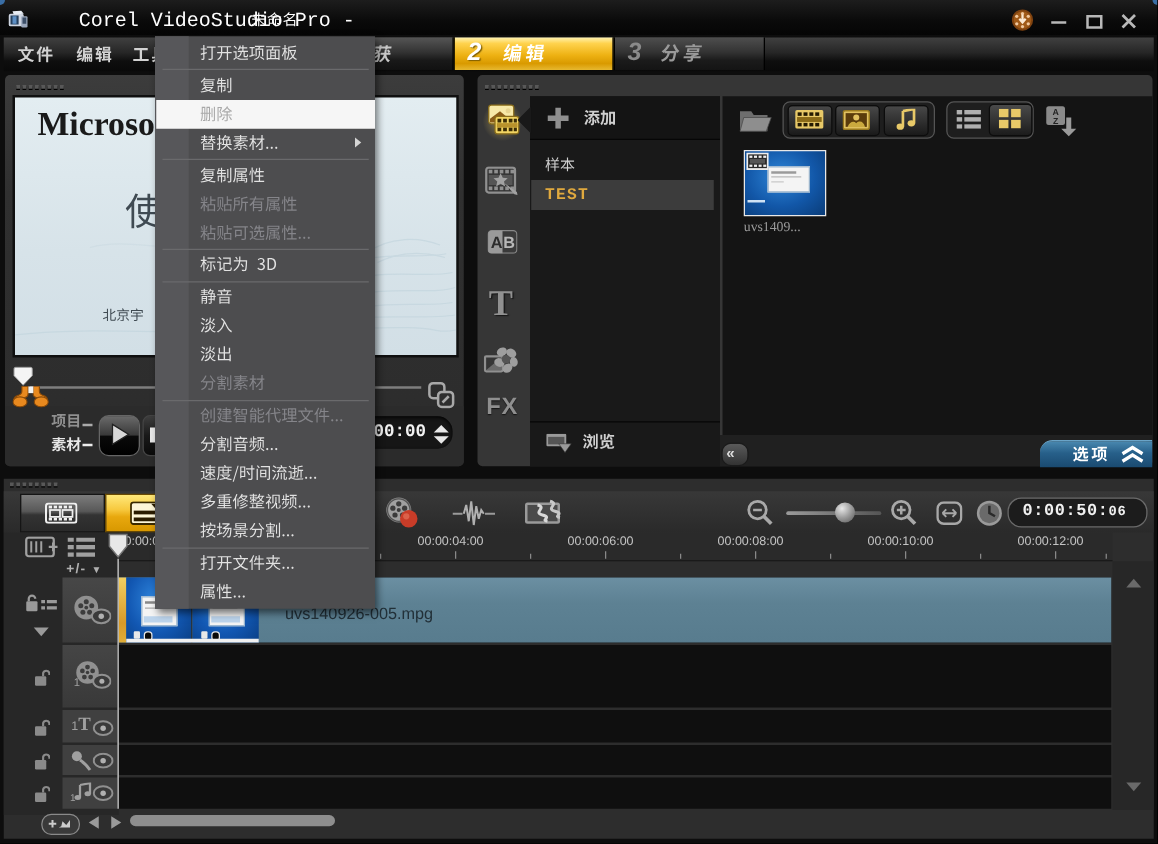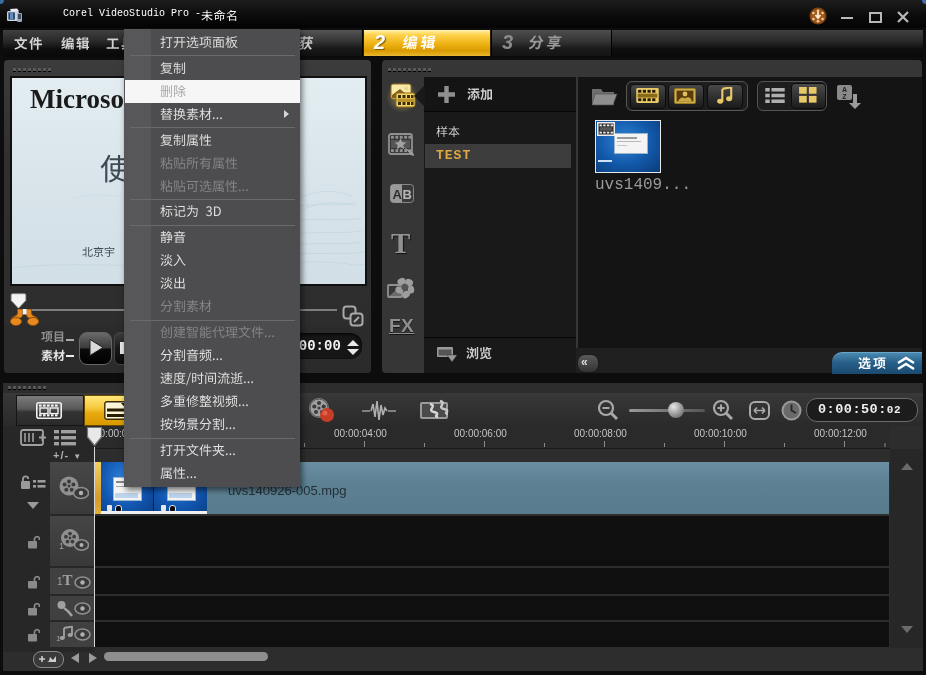--- a/index.html
+++ b/index.html
@@ -16,21 +16,21 @@
 <div class="abs" style="left:922px;top:0;width:4px;height:4px;background:#3a6ea5;border-radius:0 0 0 4px;"></div>
 
 <svg class="abs" style="left:6px;top:8px" width="18" height="15" viewBox="0 0 18 15">
  <rect x="1" y="3" width="12" height="10" rx="1.5" fill="#cfd6e2"></rect>
  <rect x="2.4" y="4.4" width="6.5" height="7.2" fill="#27415f"></rect>
  <rect x="4" y="5" width="3.2" height="6" fill="#5d8fc4"></rect>
  <path d="M4 1 L11 0.5 L13 3 L5 3.5 Z" fill="#e8edf4"></path>
  <rect x="11" y="5" width="5" height="9" rx="1" fill="#9aa7bb"></rect>
  <rect x="12" y="6" width="3" height="5" fill="#3c4f68"></rect>
 </svg>
-<div class="abs" style="left:40px;top:8px;font-family:'Liberation Mono',monospace;font-size:10px;color:#fff;margin-left:23px;">Corel VideoStudio Pro -</div>
+<div class="abs" style="left:40px;top:8px;font-family:'Liberation Mono',monospace;font-size:16px;color:#fff;margin-left:23px;">Corel VideoStudio Pro -</div>
 <svg style="position:absolute;left:201px;top:7.5px;overflow:visible;" width="40" height="16">
       <g fill="#ffffff">
         <path transform="translate(0.0,12.0) scale(0.012000,-0.012000)" d="M459 839V676H133V602H459V429H62V355H416C326 226 174 101 34 39C51 24 76 -5 89 -24C221 44 362 163 459 296V-80H538V300C636 166 778 42 911 -25C924 -5 949 25 966 40C826 101 673 226 581 355H942V429H538V602H874V676H538V839Z"></path>
         <path transform="translate(12.5,12.0) scale(0.012000,-0.012000)" d="M505 852C411 718 219 591 34 542C50 522 68 491 78 469C151 493 226 529 296 571V508H696V575C765 532 839 497 911 474C924 496 948 529 967 546C808 586 638 683 547 786L565 809ZM304 576C378 622 447 677 503 735C555 677 621 622 694 576ZM128 425V-3H197V82H433V425ZM197 358H362V149H197ZM539 425V-81H612V357H804V143C804 131 800 127 786 126C772 126 724 126 668 127C677 106 687 78 690 57C766 57 813 57 841 69C870 82 877 103 877 143V425Z"></path>
         <path transform="translate(25.0,12.0) scale(0.012000,-0.012000)" d="M263 529C314 494 373 446 417 406C300 344 171 299 47 273C61 256 79 224 86 204C141 217 197 233 252 253V-79H327V-27H773V-79H849V340H451C617 429 762 553 844 713L794 744L781 740H427C451 768 473 797 492 826L406 843C347 747 233 636 69 559C87 546 111 519 122 501C217 550 296 609 361 671H733C674 583 587 508 487 445C440 486 374 536 321 572ZM773 42H327V271H773Z"></path>
       </g>
     </svg>
 
 <svg class="abs" style="left:809px;top:7px" width="18" height="18" viewBox="0 0 18 18">
  <circle cx="9" cy="9" r="8.5" fill="#7e4210"></circle>
@@ -264,21 +264,21 @@
  <path d="M2 21 L14 11 L14 21 Z" fill="#6a6a6a"></path>
  <g fill="#9e9e9e">
         <ellipse cx="14.5" cy="6.5" rx="4.2" ry="3.4" transform="rotate(-25 14.5 6.5)"></ellipse>
         <ellipse cx="22" cy="7.5" rx="4.2" ry="3.4" transform="rotate(30 22 7.5)"></ellipse>
         <ellipse cx="24" cy="14.5" rx="4" ry="3.2" transform="rotate(80 24 14.5)"></ellipse>
         <ellipse cx="19" cy="19.5" rx="4.2" ry="3.4" transform="rotate(140 19 19.5)"></ellipse>
         <ellipse cx="12.5" cy="15" rx="4.2" ry="3.4" transform="rotate(200 12.5 15)"></ellipse>
       </g>
  <circle cx="17.8" cy="12.3" r="3.4" fill="#555"></circle>
 </svg>
-<div class="abs" style="left:389px;top:315px;font-size:19px;font-weight:bold;color:#8f8f8f;letter-spacing:0.5px;text-shadow:0 1px 1px #141414;text-decoration:underline;">FX</div>
+<div class="abs" style="left:389px;top:315px;font-size:19px;font-weight:bold;color:#8f8f8f;letter-spacing:0.5px;text-shadow:0 1px 1px #141414;">FX</div>
 
 <div class="abs" style="left:578px;top:77px;width:344px;height:296px;background:#141414;"></div>
 <svg class="abs" style="left:591px;top:85px" width="27" height="22" viewBox="0 0 27 22">
  <path d="M1 4 L10 4 L12 7 L23 7 L23 20 L1 20 Z" fill="#6e6e6e"></path>
  <path d="M4 9 L26 9 L22 20 L1 20 Z" fill="#8e8e8e" stroke="#4a4a4a" stroke-width="0.6"></path>
 </svg>
 <div class="abs" style="left:626px;top:81px;width:120px;height:28px;border:1px solid #555;border-radius:6px;background:#1e1e1e;"></div>
 <div class="abs" style="left:630px;top:84px;width:34px;height:23px;background:linear-gradient(#484848,#1a1a1a);border-radius:4px;border:1px solid #0c0c0c;"></div>
 <svg class="abs" style="left:636px;top:88px" width="23" height="15" viewBox="0 0 24 16">
  <rect x="0" y="0" width="24" height="16" rx="1.5" fill="#e8c968"></rect>
@@ -349,21 +349,21 @@
         <rect x="6.2" y="2.5" width="2.4" height="1.8"></rect>
         <rect x="9.9" y="2.5" width="2.4" height="1.8"></rect>
         <rect x="13.6" y="2.5" width="2.4" height="1.8"></rect>
         <rect x="2.5" y="9.7" width="2.4" height="1.8"></rect>
         <rect x="6.2" y="9.7" width="2.4" height="1.8"></rect>
         <rect x="9.9" y="9.7" width="2.4" height="1.8"></rect>
         <rect x="13.6" y="9.7" width="2.4" height="1.8"></rect>
       </g>
  <rect x="3" y="5.2" width="12" height="3.6" fill="#555"></rect>
 </svg>
-<div class="abs" style="left:595px;top:176px;font-family:Liberation Mono, monospace;font-size:16px;color:#9a9a9a;text-align:right;">uvs1409...</div>
+<div class="abs" style="left:595px;top:176px;font-family:Liberation Serif, serif;font-size:11px;color:#9a9a9a;text-align:right;">uvs1409...</div>
 
 <div class="abs" style="left:576px;top:348px;width:346px;height:25px;background:#202020;border-radius:0 0 4px 0;"></div>
 <div class="abs" style="left:577px;top:354px;width:20px;height:17px;background:linear-gradient(#5a5a5a,#333);border-radius:8px;border:1px solid #1a1a1a;"></div>
 <div class="abs" style="left:581px;top:355px;font-size:12px;font-weight:bold;color:#ddd;">«</div>
 <div class="abs" style="left:832px;top:352px;width:90px;height:21px;background:linear-gradient(#4a89b0,#27608a 45%,#1a4a70);border-radius:10px 0 0 0;border-top:1px solid #6aa4c8;"></div>
 <svg style="position:absolute;left:858px;top:355.0px;overflow:visible;" width="32" height="17">
       <g fill="#ffffff">
         <path transform="translate(0.0,13.0) scale(0.013000,-0.013000)" d="M44 754C99 705 166 635 194 587L293 662C261 710 192 776 135 821ZM422 819C399 732 356 644 302 589C329 575 378 544 400 525C423 552 445 586 466 623H590V507H317V403H481C467 305 431 227 296 178C323 155 355 109 368 79C536 149 583 262 603 403H667V227C667 121 687 86 783 86C801 86 840 86 859 86C932 86 962 120 974 254C941 262 891 281 869 300C866 209 862 196 846 196C838 196 810 196 804 196C787 196 786 199 786 228V403H959V507H709V623H918V724H709V844H590V724H512C521 747 529 770 535 794ZM272 464H46V353H157V96C116 74 73 41 32 5L112 -100C165 -37 221 21 258 21C280 21 311 -8 352 -33C419 -71 499 -83 617 -83C715 -83 866 -78 940 -73C941 -41 960 19 972 51C875 37 720 28 620 28C516 28 430 34 367 72C323 98 299 122 272 128Z"></path>
         <path transform="translate(15.0,13.0) scale(0.013000,-0.013000)" d="M600 483V279C600 181 566 66 298 0C325 -23 360 -67 375 -92C657 -5 721 139 721 277V483ZM686 72C758 27 852 -41 896 -85L976 -4C928 39 831 103 760 144ZM19 209 48 82C146 115 270 158 388 201L374 301L271 274V628H370V742H36V628H152V243ZM411 626V154H528V521H790V157H913V626H681L722 704H963V811H383V704H582C574 678 565 651 555 626Z"></path>
       </g>
@@ -441,21 +441,21 @@
 <svg class="abs" style="left:749px;top:401px" width="21" height="19" viewBox="0 0 21 19">
  <rect x="1" y="1" width="19" height="17" rx="5" fill="none" stroke="#a8a8a8" stroke-width="2"></rect>
  <path d="M5 9.5 L16 9.5 M5 9.5 L8 6.5 M5 9.5 L8 12.5 M16 9.5 L13 6.5 M16 9.5 L13 12.5" stroke="#a8a8a8" stroke-width="1.6"></path>
 </svg>
 <svg class="abs" style="left:780px;top:399px" width="23" height="23" viewBox="0 0 23 23">
  <circle cx="11.5" cy="11.5" r="10" fill="#9a9a9a"></circle>
  <circle cx="11.5" cy="11.5" r="8" fill="#6a6a6a"></circle>
  <path d="M11.5 5.5 L11.5 11.5 L16 14" stroke="#2a2a2a" stroke-width="2" fill="none"></path>
 </svg>
 <div class="abs" style="left:806px;top:398px;width:110px;height:22px;background:#1c1c1c;border:1.5px solid #6a6a6a;border-radius:11px;"></div>
-<div class="abs" style="left:818px;top:402px;font-family:'Liberation Mono',monospace;font-size:13.5px;font-weight:bold;color:#f0f0f0;letter-spacing:0.5px;">0:00:50:<span style="font-size:11px">02</span></div>
+<div class="abs" style="left:818px;top:402px;font-family:'Liberation Mono',monospace;font-size:13.5px;font-weight:bold;color:#f0f0f0;letter-spacing:0.5px;">0:00:50:<span style="font-size:11px">06</span></div>
 
 <div class="abs" style="left:95px;top:426px;width:795px;height:22px;background:#2a2a2a;border-bottom:1px solid #1a1a1a;"></div>
 <div class="abs" style="left:95px;top:428px;width:795px;height:13px;font-family:'Liberation Sans',sans-serif;font-size:10px;color:#c4c4c4;">
 <span style="position:absolute;left:-1px;">00:00:00:00</span>
 <span style="position:absolute;left:119px;">00:00:02:00</span>
 <span style="position:absolute;left:239px;">00:00:04:00</span>
 <span style="position:absolute;left:359px;">00:00:06:00</span>
 <span style="position:absolute;left:479px;">00:00:08:00</span>
 <span style="position:absolute;left:599px;">00:00:10:00</span>
 <span style="position:absolute;left:719px;">00:00:12:00</span>

